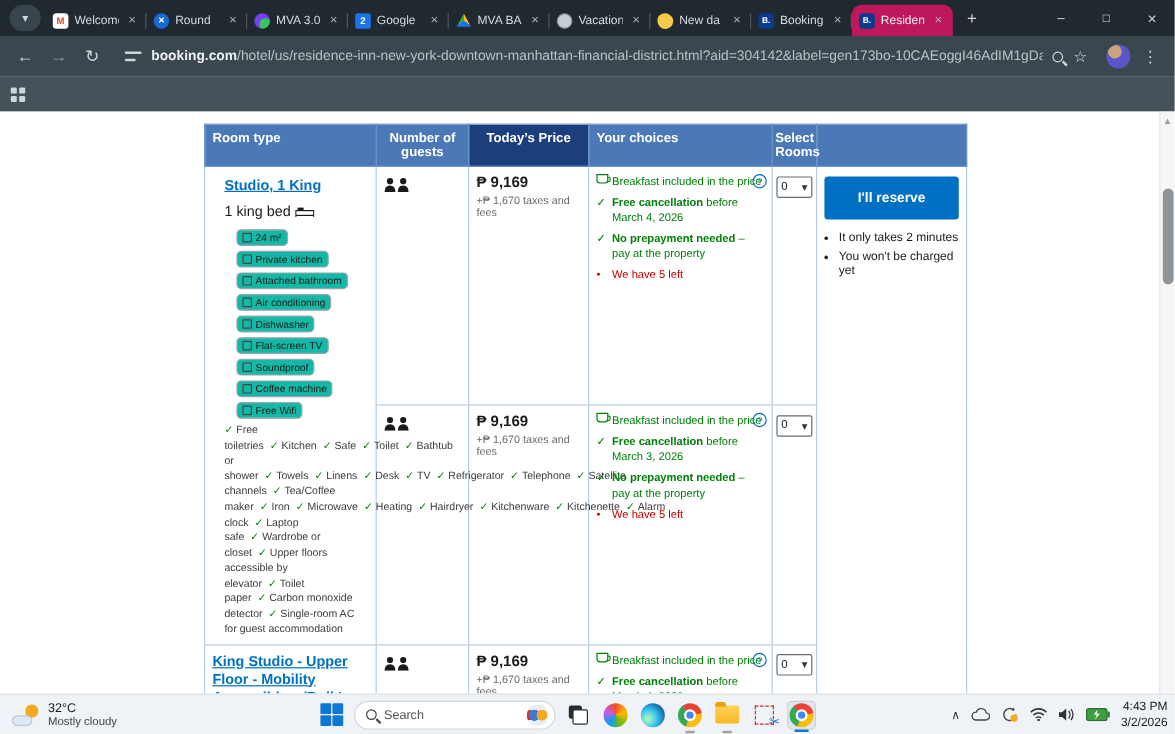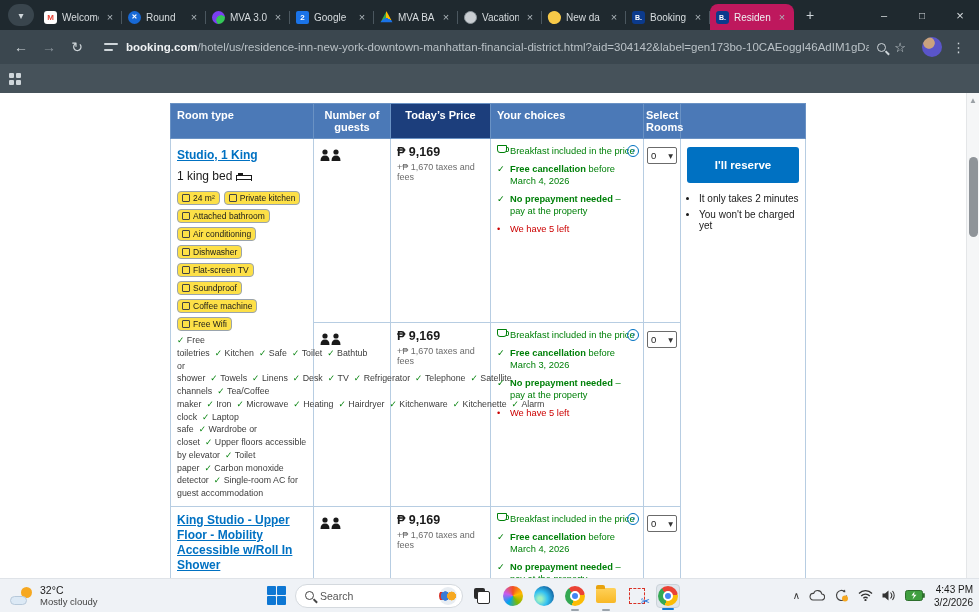--- a/index.html
+++ b/index.html
@@ -66,21 +66,21 @@
 table.rooms { border-collapse:collapse; width:635px; table-layout:fixed; }
 .rooms th, .rooms td { border:1px solid #b7cde2; vertical-align:top; }
 .rooms th { background:#4b79b7; color:#fff; font-size:11px; font-weight:bold; padding:5px 6px; text-align:left; border-color:#6a92c4; height:30px; }
 .rooms th.center { text-align:center; }
 .rooms th.dark { background:#1c3e7c; text-align:center; }
 .rooms td { padding:6px 6px; }
 
 .roomlink { color:#0071c2; font-weight:bold; font-size:12px; text-decoration:underline; display:inline-block; line-height:1.25; }
 .bedline { font-size:12px; color:#1a1a1a; margin-top:6px; display:flex; align-items:center; gap:4px;text-align:right; }
 .badges { margin-top:8px; display:flex; flex-wrap:wrap; gap:4px; }
-.badge { display:inline-flex; align-items:center; gap:3px; border:1px solid #9aa4ad; border-radius:4px; padding:1px 4px; font-size:8.5px; color:#1a1a1a; background:#fde047; }
+.badge { display:inline-flex; align-items:center; gap:3px; border:1px solid #9aa4ad; border-radius:4px; padding:1px 4px; font-size:8.5px; color:#1a1a1a; background:#14b8a6;margin-left:10px; }
 .badge .bic { width:8px; height:8px; border:1px solid #444; border-radius:1px; flex:0 0 8px; }
 .amenities { margin-top:3px; font-size:8.8px; color:#3c3c3c; line-height:1.45; }
 .amen { display:inline; margin-right:5px; white-space:normal; }
 .amen::before { content:"\2713\00A0"; color:#008009; }
 
 .guestcell { text-align:left; padding-top:8px !important; }
 .price { font-size:12.5px; font-weight:bold; color:#1a1a1a; }
 .taxes { font-size:9px; color:#6b6b6b; margin-top:3px; }
 
 .choicecell { position:relative; }
@@ -232,21 +232,21 @@
         <tr>
       <th>Room type</th>
       <th class="center">Number of guests</th>
       <th class="dark">Today’s Price</th>
       <th>Your choices</th>
       <th class="center" style="padding:5px 2px;">Select Rooms</th>
       <th></th>
     </tr>
 
     <tr>
-      <td rowspan="2" style="height:270px;">
+      <td rowspan="2" style="height:270px;padding-left:16px;">
         <a class="roomlink">Studio, 1 King</a>
         <div class="bedline">
           <span>1 king bed</span>
           <svg width="16" height="9" viewBox="0 0 16 9">
                 <rect x="0.5" y="3.5" width="15" height="4" fill="none" stroke="#1a1a1a"></rect>
                 <rect x="2" y="1" width="5" height="2.5" fill="#1a1a1a"></rect>
                 <line x1="0.5" y1="8" x2="0.5" y2="9" stroke="#1a1a1a"></line>
                 <line x1="15.5" y1="8" x2="15.5" y2="9" stroke="#1a1a1a"></line>
               </svg>
         </div>

